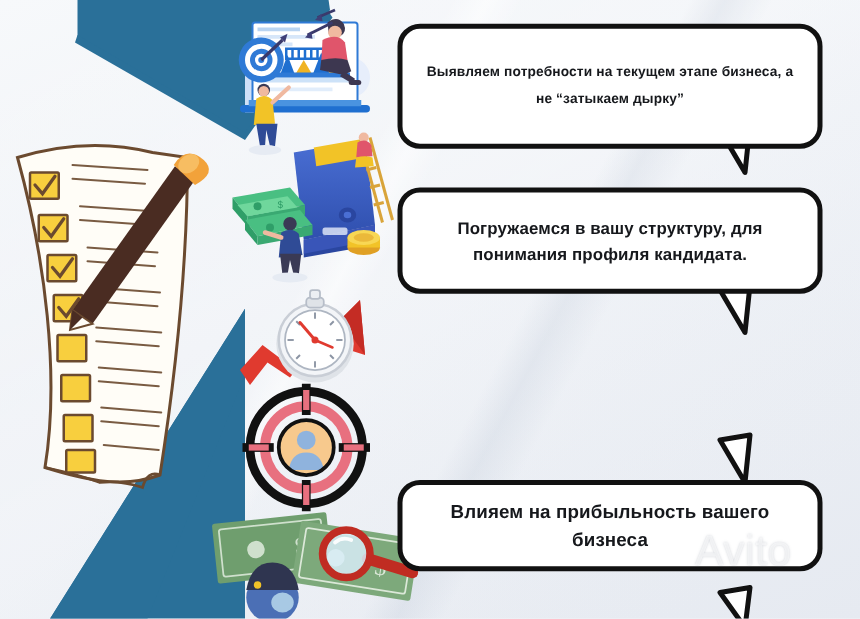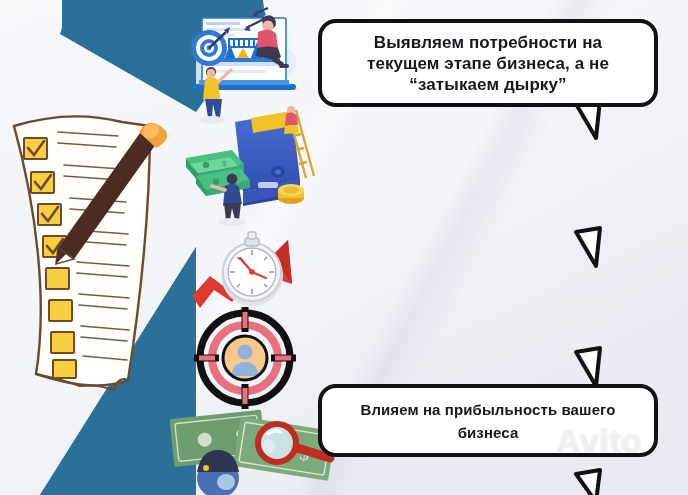--- a/index.html
+++ b/index.html
@@ -33,21 +33,21 @@
     text-align:center;
     color:#16181c;
     font-weight:700;
     letter-spacing:.1px;
     z-index:30;
   }
   .bubble .btext { display:block; width:100%; padding:0 14px; }
   .watermark {
     position:absolute; z-index:40;
     color:rgba(255,255,255,.62);
-    font-weight:700;
+    font-weight:400;
     letter-spacing:.5px;
     text-shadow:0 0 2px rgba(120,130,145,.35);
     pointer-events:none;
     user-select:none;
   }
   .wm-line { display:block; line-height:1; }
 </style>
 </head>
 <body>
 
@@ -369,24 +369,27 @@
 
     <g>
       <path d="M600 100 L596 138 L576 104 Z" fill="#ffffff" stroke="#111111" stroke-width="4" stroke-linejoin="round"></path>
       <path d="M600 228 L596 266 L576 232 Z" fill="#ffffff" stroke="#111111" stroke-width="4" stroke-linejoin="round"></path>
       <path d="M600 348 L596 386 L576 352 Z" fill="#ffffff" stroke="#111111" stroke-width="4" stroke-linejoin="round"></path>
       <path d="M600 470 L596 502 L576 474 Z" fill="#ffffff" stroke="#111111" stroke-width="4" stroke-linejoin="round"></path>
     </g>
   </svg>
   </div>
 
-  <div class="bubble" id="b1" style="left:318px; top:19px; width:340px; height:88px; font-size:17px; line-height:21px;">
+  <div class="bubble" id="b1" style="left:318px; top:19px; width:340px; height:100px; font-size:11px; line-height:21px;">
     <span class="btext">Выявляем потребности на текущем этапе бизнеса, а не “затыкаем дырку”</span>
   </div>
 
+  <div class="bubble" id="b2" style="left:318px; top:150px; width:340px; height:85px; font-size:13.5px; line-height:21px;">
+    <span class="btext">Погружаемся в вашу структуру, для понимания профиля кандидата.</span>
+  </div>
 
 
   <div class="bubble" id="b4" style="left:318px; top:384px; width:340px; height:73px; font-size:15px; line-height:23px;">
     <span class="btext">Влияем на прибыльность вашего бизнеса</span>
   </div>
 
   <div class="watermark" style="left:556px; top:424px; font-size:34px;">
     <span class="wm-line">Avito</span>
   </div>
 

